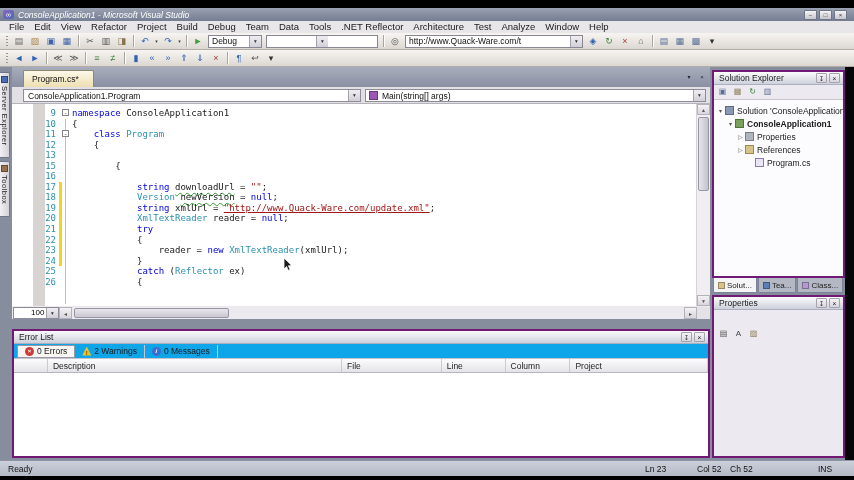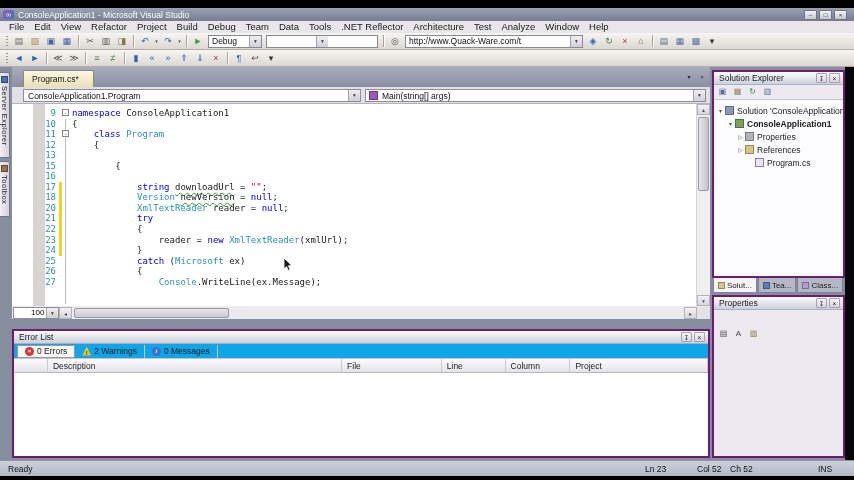--- a/index.html
+++ b/index.html
@@ -5,21 +5,21 @@
   html,body{margin:0;padding:0;background:#000;}
   #screen{position:relative;width:854px;height:480px;background:#000;overflow:hidden;
           font-family:"Liberation Sans",sans-serif;-webkit-font-smoothing:antialiased;cursor:default;}
 
   
   .titlebar{position:absolute;left:0;top:8px;width:854px;height:13px;
             background:linear-gradient(#9aa1b1,#747d92);display:flex;align-items:center;}
   .vs-logo{width:11px;height:9px;margin-left:3px;border-radius:2px;flex:none;
            background:linear-gradient(135deg,#8a63c0,#4a6fb0);color:#fff;font-size:7px;line-height:9px;text-align:center;}
   .vs-logo::before{content:"\221E";}
-  .title-text{color:#fff;font-size:8.5px;padding-left:4px;flex:1;white-space:nowrap;overflow:hidden;}
+  .title-text{color:#fff;font-size:8.5px;padding-left:4px;flex:1;white-space:nowrap;overflow:hidden;font-style:italic;}
   .win-btns{display:flex;margin-right:7px;gap:2px;}
   .win-btn{width:13px;height:10px;background:linear-gradient(#f4f4f6,#c6c6cd);border:1px solid #6f7689;
            border-radius:1px;font-size:6px;line-height:8px;text-align:center;color:#333;box-sizing:border-box;}
   [data-name="minimize-button"]::before{content:"\2013";}
   [data-name="maximize-button"]::before{content:"\25A1";}
   [data-name="close-window-button"]::before{content:"\00D7";}
 
   
   .menubar{position:absolute;left:0;top:21px;width:854px;height:12px;background:#e8e6e9;
            display:flex;align-items:center;padding-left:4px;box-sizing:border-box;}
@@ -329,20 +329,25 @@
             <span class="ln" data-name="line-number">17</span>
             <span class="chg chg-on" data-name="change-tracking-bar"></span>
             <span class="code-text" data-name="code-text"><span class="tok-p">            </span><span class="tok-k">string</span><span class="tok-p"> </span><span class="tok-w">downloadUrl</span><span class="tok-p"> = </span><span class="tok-s">""</span><span class="tok-p">;</span></span>
           </div>
           <div class="code-row" data-name="code-line">
             <span class="ln" data-name="line-number">18</span>
             <span class="chg chg-on" data-name="change-tracking-bar"></span>
             <span class="code-text" data-name="code-text"><span class="tok-p">            </span><span class="tok-t">Version</span><span class="tok-p"> </span><span class="tok-w">newVersion</span><span class="tok-p"> = </span><span class="tok-k">null</span><span class="tok-p">;</span></span>
           </div>
           <div class="code-row" data-name="code-line">
+            <span class="ln" data-name="line-number">19</span>
+            <span class="chg chg-on" data-name="change-tracking-bar"></span>
+            <span class="code-text" data-name="code-text"><span class="tok-p">            </span><span class="tok-k">string</span><span class="tok-p"> xmlUrl = </span><span class="tok-su">"http://www.Quack-Ware.com/update.xml"</span><span class="tok-p">;</span></span>
+          </div>
+          <div class="code-row" data-name="code-line">
             <span class="ln" data-name="line-number">20</span>
             <span class="chg chg-on" data-name="change-tracking-bar"></span>
             <span class="code-text" data-name="code-text"><span class="tok-p">            </span><span class="tok-t">XmlTextReader</span><span class="tok-p"> reader = </span><span class="tok-k">null</span><span class="tok-p">;</span></span>
           </div>
           <div class="code-row" data-name="code-line">
             <span class="ln" data-name="line-number">21</span>
             <span class="chg chg-on" data-name="change-tracking-bar"></span>
             <span class="code-text" data-name="code-text"><span class="tok-p">            </span><span class="tok-k">try</span></span>
           </div>
           <div class="code-row" data-name="code-line">
@@ -356,31 +361,26 @@
             <span class="code-text" data-name="code-text"><span class="tok-p">                reader = </span><span class="tok-k">new</span><span class="tok-p"> </span><span class="tok-t">XmlTextReader</span><span class="tok-p">(xmlUrl);</span></span>
           </div>
           <div class="code-row" data-name="code-line">
             <span class="ln" data-name="line-number">24</span>
             <span class="chg chg-on" data-name="change-tracking-bar"></span>
             <span class="code-text" data-name="code-text"><span class="tok-p">            }</span></span>
           </div>
           <div class="code-row" data-name="code-line">
             <span class="ln" data-name="line-number">25</span>
             <span class="chg" data-name="change-tracking-bar"></span>
-            <span class="code-text" data-name="code-text"><span class="tok-p">            </span><span class="tok-k">catch</span><span class="tok-p"> (</span><span class="tok-t">Microsoft</span><span class="tok-p"> ex)</span></span>
+            <span class="code-text" data-name="code-text"><span class="tok-p">            </span><span class="tok-k">catch</span><span class="tok-p"> (</span><span class="tok-t">Reflector</span><span class="tok-p"> ex)</span></span>
           </div>
           <div class="code-row" data-name="code-line">
             <span class="ln" data-name="line-number">26</span>
             <span class="chg" data-name="change-tracking-bar"></span>
             <span class="code-text" data-name="code-text"><span class="tok-p">            {</span></span>
-          </div>
-          <div class="code-row" data-name="code-line">
-            <span class="ln" data-name="line-number">27</span>
-            <span class="chg" data-name="change-tracking-bar"></span>
-            <span class="code-text" data-name="code-text"><span class="tok-p">                </span><span class="tok-t">Console</span><span class="tok-p">.WriteLine(ex.Message);</span></span>
           </div>
         </div>
       <div class="vscroll" data-name="editor-vertical-scrollbar">
         <span class="vs-btn up" data-name="scroll-up-icon"></span>
         <span class="vs-thumb" data-name="vertical-scrollbar-thumb"></span>
         <span class="vs-btn down" data-name="scroll-down-icon"></span>
       </div>
     </div>
 
     <div class="hscroll" data-name="editor-horizontal-scrollbar">

